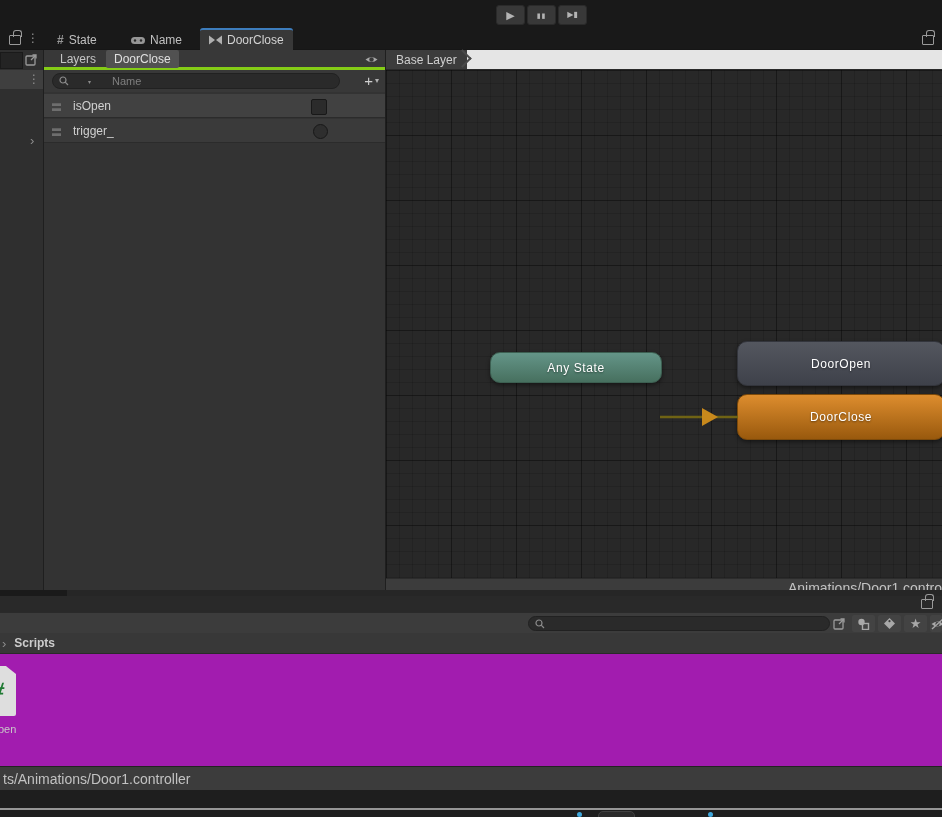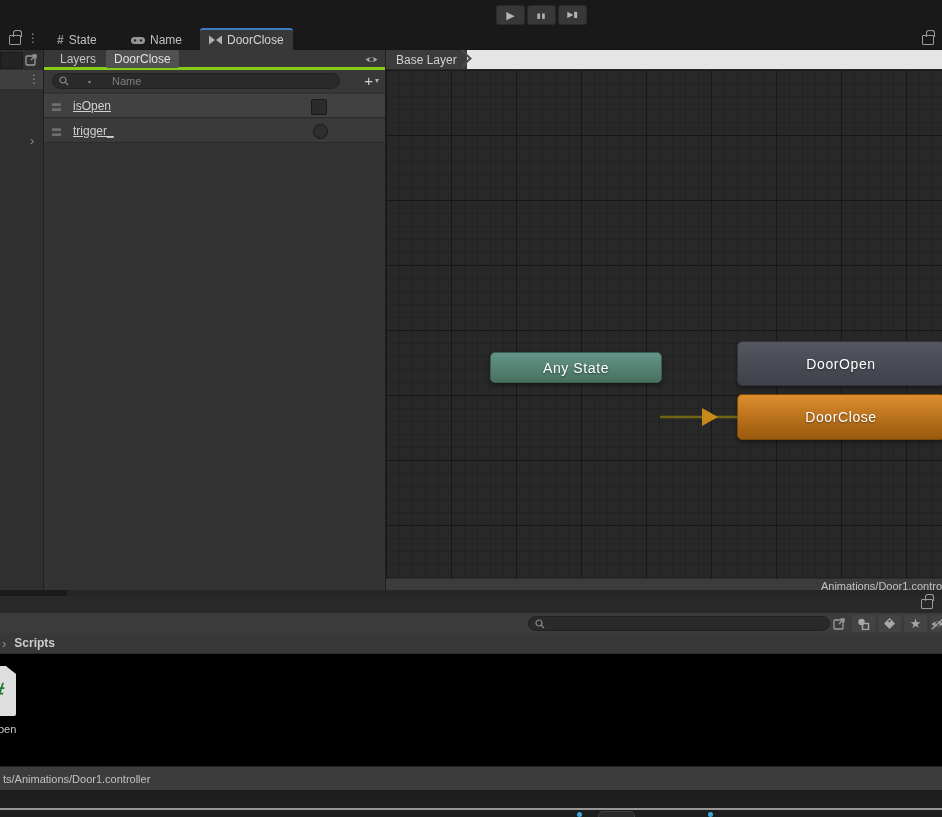--- a/index.html
+++ b/index.html
@@ -42,69 +42,69 @@
   .searchfield{position:absolute;left:8px;top:3px;width:288px;height:15px;background:#2a2a2a;border:1px solid #212121;
                border-radius:8px;display:flex;align-items:center;padding:7px 6px;box-sizing:border-box;gap:19px;}
   .searchfield input{flex:1;background:transparent;border:none;outline:none;color:#cfcfcf;font-size:11px;
                      font-family:"Liberation Sans",sans-serif;min-width:0;}
   .searchfield input::placeholder{color:#7f7f7f;}
   .plusbtn{position:absolute;right:6px;top:2px;color:#cfcfcf;font-size:15px;display:flex;align-items:center;gap:2px;}
   .plusbtn .dn{font-size:8px;color:#b0b0b0;}
   .paramrow{position:absolute;left:0;width:100%;height:24px;border-bottom:1px solid #2b2b2b;box-sizing:border-box;
             display:flex;align-items:center;}
   .paramrow .grip{color:#6e6e6e;font-size:9px;letter-spacing:0;margin-left:8px;line-height:0.55;}
-  .paramrow .pname{margin-left:12px;color:#d0d0d0;text-decoration:underline;}
+  .paramrow .pname{margin-left:12px;color:#d0d0d0;}
   .checkbox{position:absolute;right:58px;top:5px;width:14px;height:14px;background:#2b2b2b;border:1px solid #181818;border-radius:2px;}
   .radio{position:absolute;right:57px;top:5px;width:13px;height:13px;background:#2e2e2e;border:1px solid #181818;border-radius:50%;}
 
   
   .graphbar{left:386px;top:50px;width:556px;height:20px;background:#e5e5e5;border-bottom:1px solid #2a2a2a;box-sizing:border-box;}
   .crumb{position:absolute;left:0;top:0;height:19px;padding:0 10px;display:flex;align-items:center;color:#cfcfcf;background:#3c3c3c;}
   .crumbarrow{position:absolute;left:70px;top:2px;width:11px;height:11px;border-top:2px solid #4a4a4a;border-right:2px solid #4a4a4a;
               transform:rotate(45deg);}
   .canvas{left:386px;top:70px;width:556px;height:508px;background-color:#282828;
     background-image:
       linear-gradient(rgba(0,0,0,.30) 1px,transparent 1px),
       linear-gradient(90deg,rgba(0,0,0,.30) 1px,transparent 1px),
       linear-gradient(rgba(0,0,0,.13) 1px,transparent 1px),
       linear-gradient(90deg,rgba(0,0,0,.13) 1px,transparent 1px);
     background-size:65px 65px,65px 65px,13px 13px,13px 13px;}
-  .node{position:absolute;border-radius:5px;display:flex;align-items:center;justify-content:center;
-        color:#fff;font-size:14px;letter-spacing:.6px;text-shadow:0 1px 2px rgba(0,0,0,.45);
+  .node{position:absolute;border-radius:10px;display:flex;align-items:center;justify-content:center;
+        color:#fff;font-size:12px;letter-spacing:.6px;text-shadow:0 1px 2px rgba(0,0,0,.45);
         box-shadow:0 2px 4px rgba(0,0,0,.45);}
   .n-anystate{left:490px;top:352px;width:170px;height:29px;background:linear-gradient(#649588,#47705f);border:1px solid #3c5f51;}
   .n-entry{left:490px;top:395px;width:170px;height:29px;background:linear-gradient(#2c9150,#136331);border:1px solid #115229;}
   .n-dooropen{left:737px;top:341px;width:206px;height:43px;background:linear-gradient(#54575f,#3e414a);border:1px solid #33353c;}
   .n-doorclose{left:737px;top:394px;width:206px;height:44px;background:linear-gradient(#dd8d2e,#99590d);border:1px solid #7d4a0a;}
   .statusstrip{left:386px;top:578px;width:556px;height:14px;background:#3c3c3c;border-top:1px solid #2c2c2c;box-sizing:border-box;}
-  .statusstrip span{position:absolute;right:0;top:1px;font-size:11px;color:#c2c2c2;white-space:nowrap;}
+  .statusstrip span{position:absolute;right:0;top:1px;font-size:14px;color:#c2c2c2;white-space:nowrap;}
 
   
   .projgap{left:0;top:590px;width:942px;height:6px;background:#262626;}
   .projgap .dk{position:absolute;left:0;top:0;width:67px;height:6px;background:#1a1a1a;}
   .projhead{left:0;top:596px;width:942px;height:16px;background:#292929;}
   .projtools{left:0;top:612px;width:942px;height:21px;background:#3c3c3c;border-top:1px solid #2a2a2a;box-sizing:border-box;}
   .projsearch{position:absolute;left:528px;top:3px;width:302px;height:15px;background:#2a2a2a;border:1px solid #212121;
               border-radius:8px;display:flex;align-items:center;padding:0 6px;box-sizing:border-box;gap:4px;}
   .projsearch input{flex:1;background:transparent;border:none;outline:none;color:#cfcfcf;font-size:11px;font-family:"Liberation Sans",sans-serif;min-width:0;}
   .toolico{position:absolute;top:2px;width:23px;height:17px;background:#434343;border-radius:2px;
            display:flex;align-items:center;justify-content:center;}
   .scriptsrow{left:0;top:633px;width:942px;height:21px;background:#383838;border-bottom:1px solid #2a2a2a;box-sizing:border-box;
               display:flex;align-items:center;}
   .scriptsrow .chev{margin-left:2px;}
   .scriptsrow b{margin-left:8px;color:#cccccc;font-size:12px;}
-  .projcontent{left:0;top:654px;width:942px;height:112px;background:#000000;}
+  .projcontent{left:0;top:654px;width:942px;height:112px;background:#a21caf;}
   .scripticon{position:absolute;left:-20px;top:12px;width:36px;height:50px;background:#dedede;border-radius:2px;
               clip-path:polygon(0 0,72% 0,100% 16%,100% 100%,0 100%);
               display:flex;align-items:center;justify-content:center;}
   .scripticon .hash{color:#1f7a33;font-size:24px;font-weight:bold;transform:skewX(-6deg);}
   .itemlabel{position:absolute;left:-2px;top:69px;font-size:11px;color:#c8c8c8;}
   .projpath{left:0;top:766px;width:942px;height:24px;background:#3c3c3c;border-top:1px solid #232323;box-sizing:border-box;
             display:flex;align-items:center;}
-  .projpath span{margin-left:3px;font-size:11px;color:#c2c2c2;white-space:nowrap;}
+  .projpath span{margin-left:3px;font-size:14px;color:#c2c2c2;white-space:nowrap;}
 
   
   .bottomstrip{left:0;top:790px;width:942px;height:27px;background:#1e1e1e;}
   .bottomsep{position:absolute;left:0;top:18px;width:942px;height:2px;background:#969696;}
   .bdot{position:absolute;top:22px;width:5px;height:5px;border-radius:50%;background:#3fa7dc;}
   .bpill{position:absolute;left:598px;top:21px;width:37px;height:12px;background:#2a2a2a;border:1px solid #404040;border-radius:5px;box-sizing:border-box;}
 
   svg{display:block;}
 </style>
 </head>

